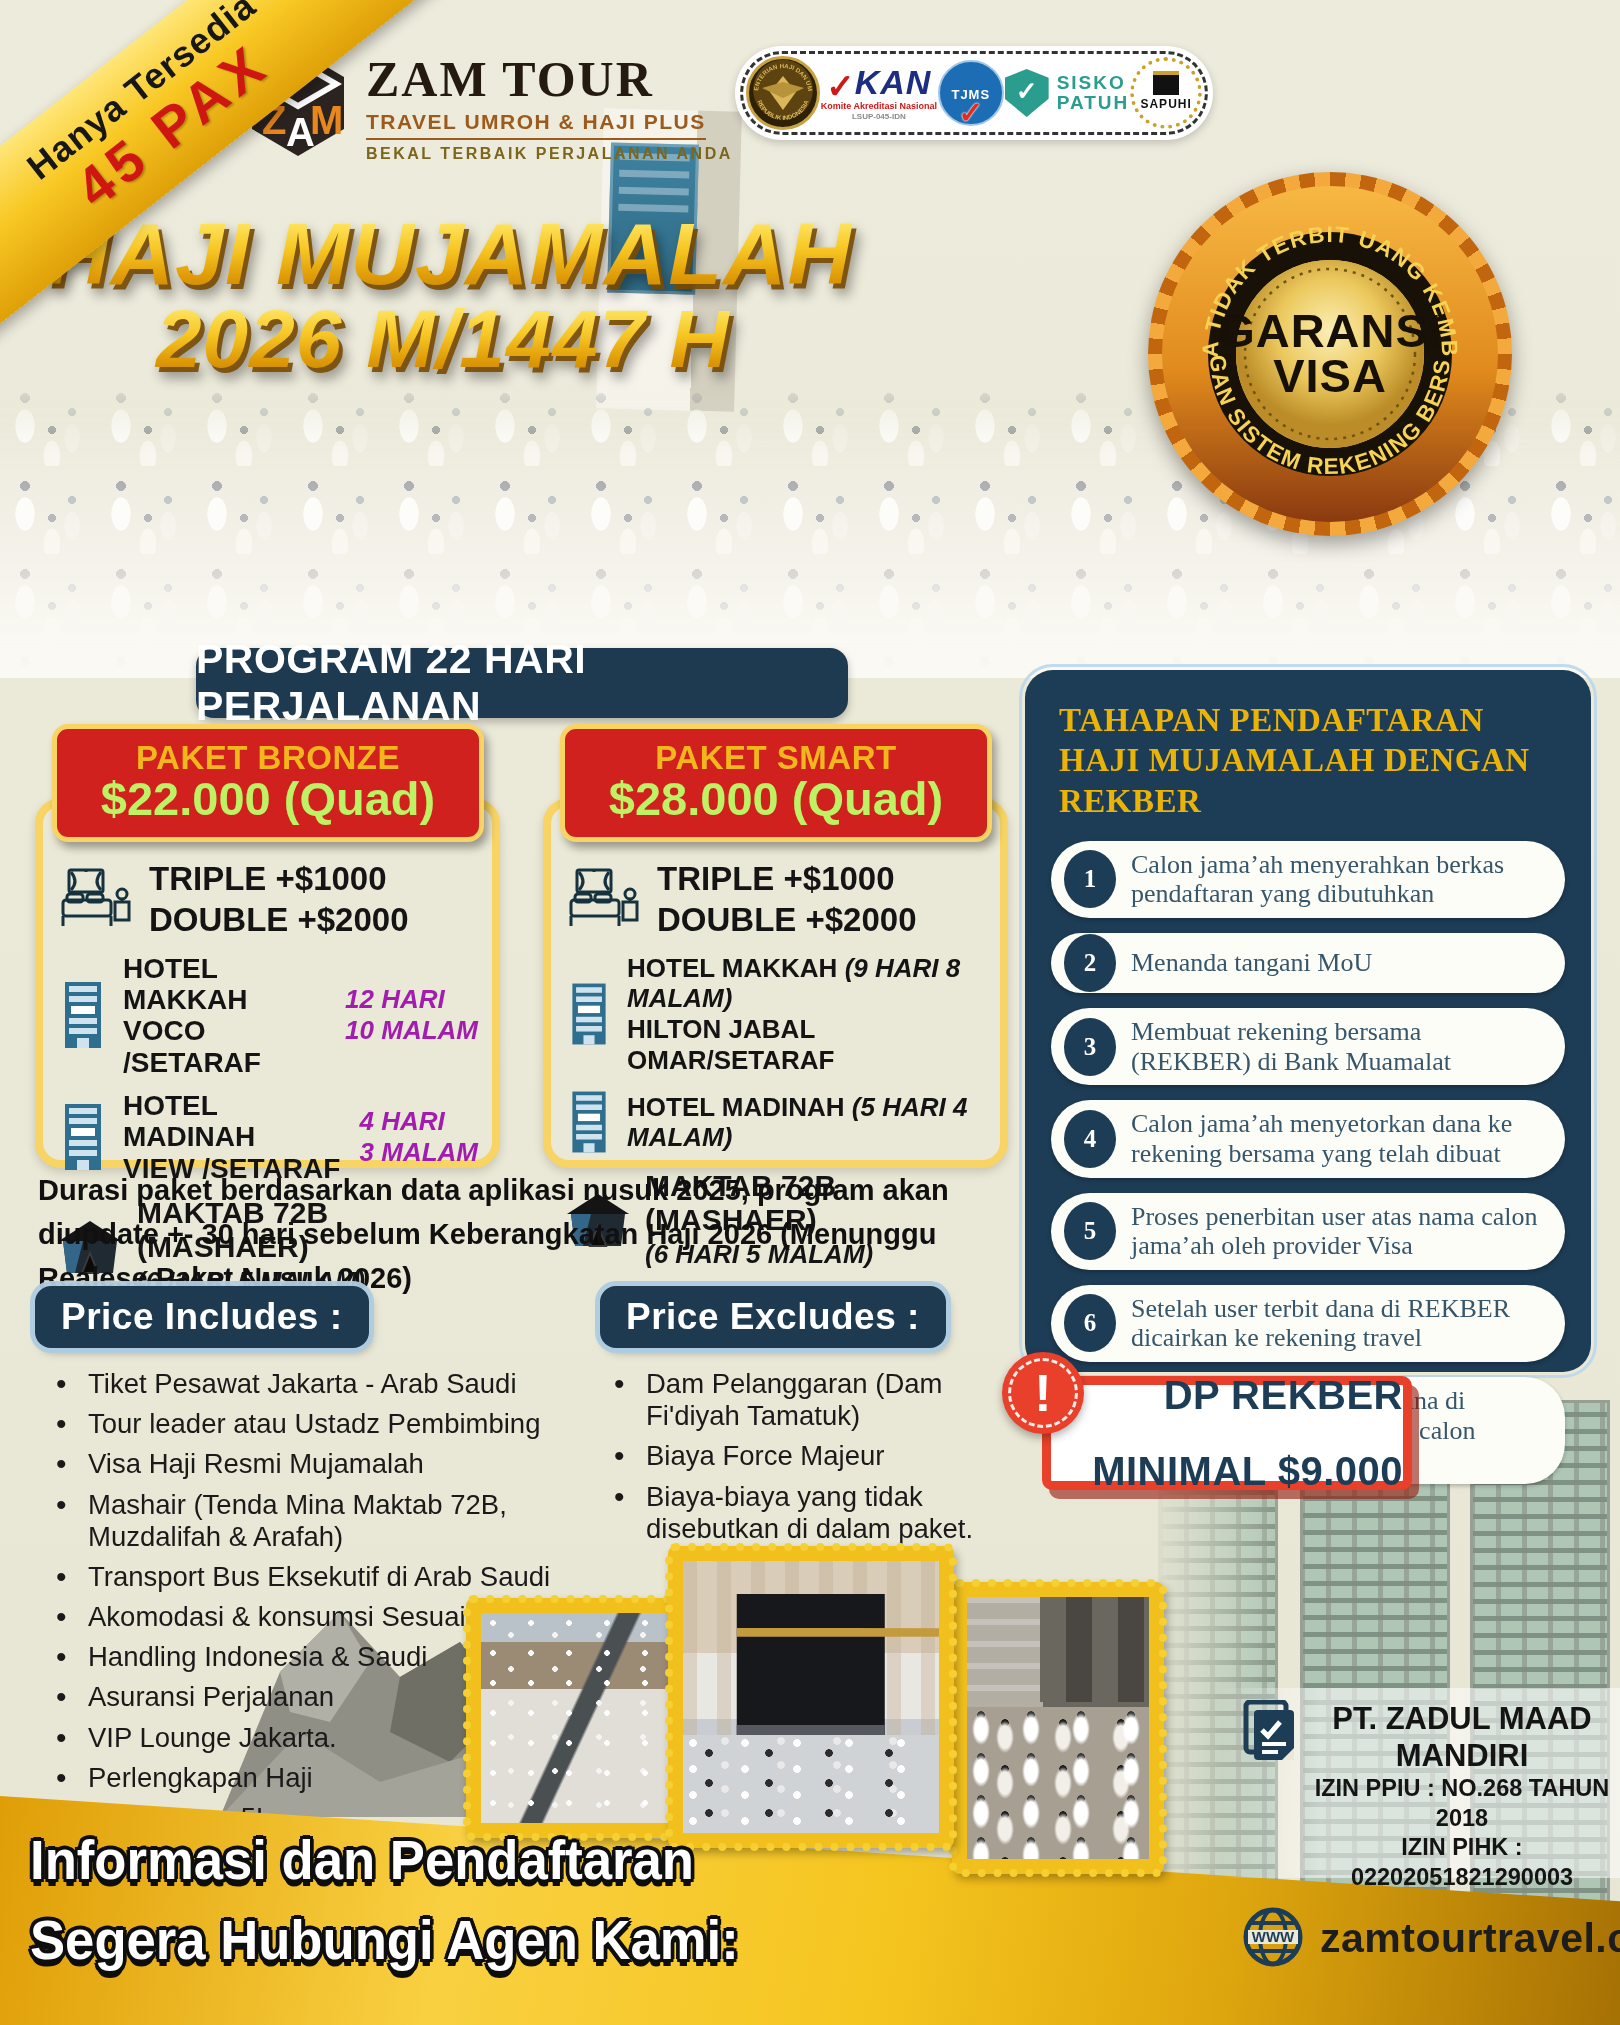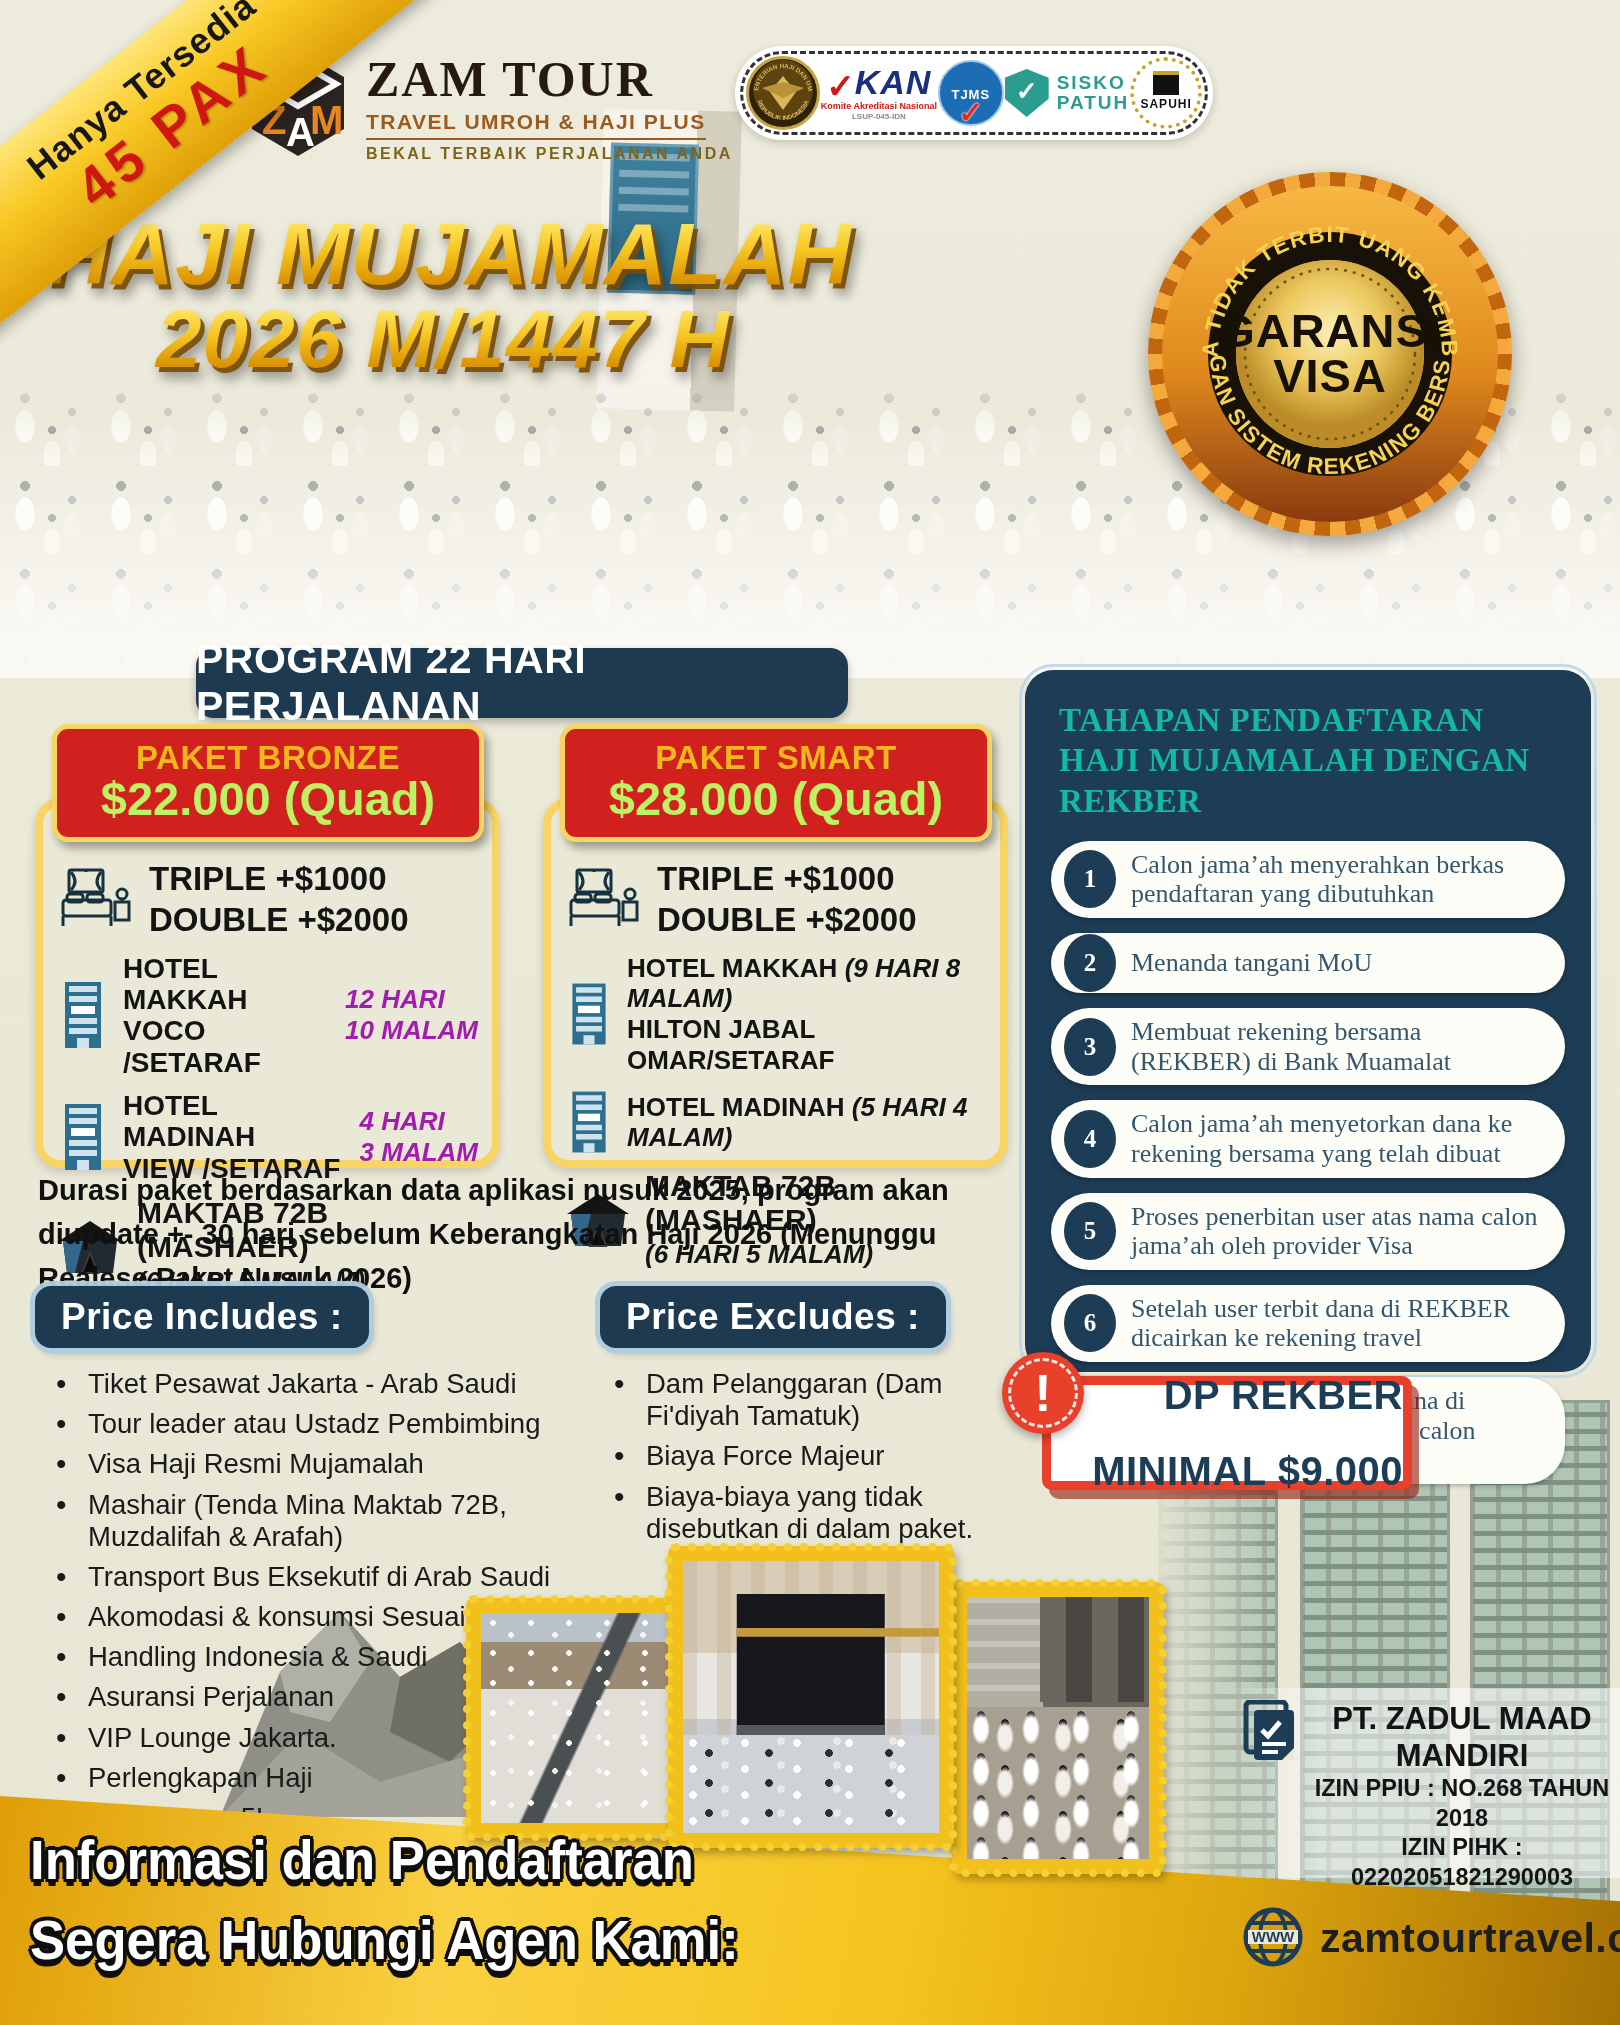--- a/index.html
+++ b/index.html
@@ -212,21 +212,21 @@
   .comp-tx{ text-align:center; width:306px; }
   .comp-name{ font-size:31px; font-weight:800; color:#141414; line-height:1.2; }
   .comp-izin{ font-size:23.5px; font-weight:800; color:#141414; line-height:1.25; }
   .comp-web{ display:flex; align-items:center; gap:16px; margin-top:14px; }
   .comp-web .url{ font-size:41px; font-weight:800; color:#1d1d1d; letter-spacing:.5px; }
 
   
   .panel{ position:absolute; left:1025px; top:670px; width:566px; height:702px; z-index:6;
     background:#1d3c55; border-radius:28px; outline:3px solid rgba(190,216,235,.95); outline-offset:3px;
     padding:30px 26px 20px; }
-  .panel-title{ font-family:"Liberation Serif", serif; font-size:33px; font-weight:700; color:#14b8a6;
+  .panel-title{ font-family:"Liberation Serif", serif; font-size:33px; font-weight:700; color:#eab308;
     letter-spacing:.5px; line-height:1.22; margin:0 0 20px 8px; }
   .step{ position:relative; background:#fdfdf8; border-radius:40px; padding:9px 20px 9px 80px;
     margin-bottom:15px; min-height:60px; display:flex; align-items:center;
     box-shadow:0 2px 4px rgba(0,0,0,.25); }
   .step .num{ position:absolute; left:13px; top:50%; transform:translateY(-50%);
     width:52px; height:58px; border-radius:50%; background:#1d3c55; color:#fff;
     font-family:"Liberation Serif", serif; font-size:25px; font-weight:700;
     display:flex; align-items:center; justify-content:center; }
   .step .tx{ font-family:"Liberation Serif", serif; font-size:26px; color:#36566a; line-height:1.14; }
 

